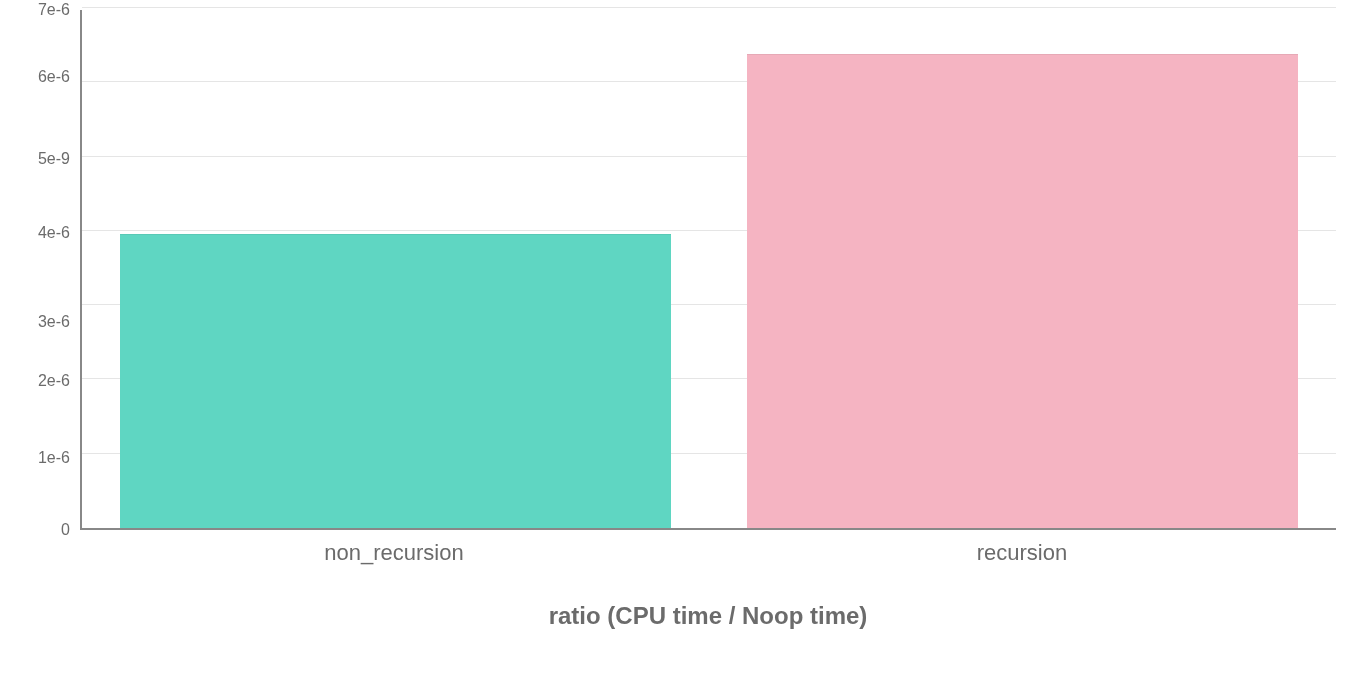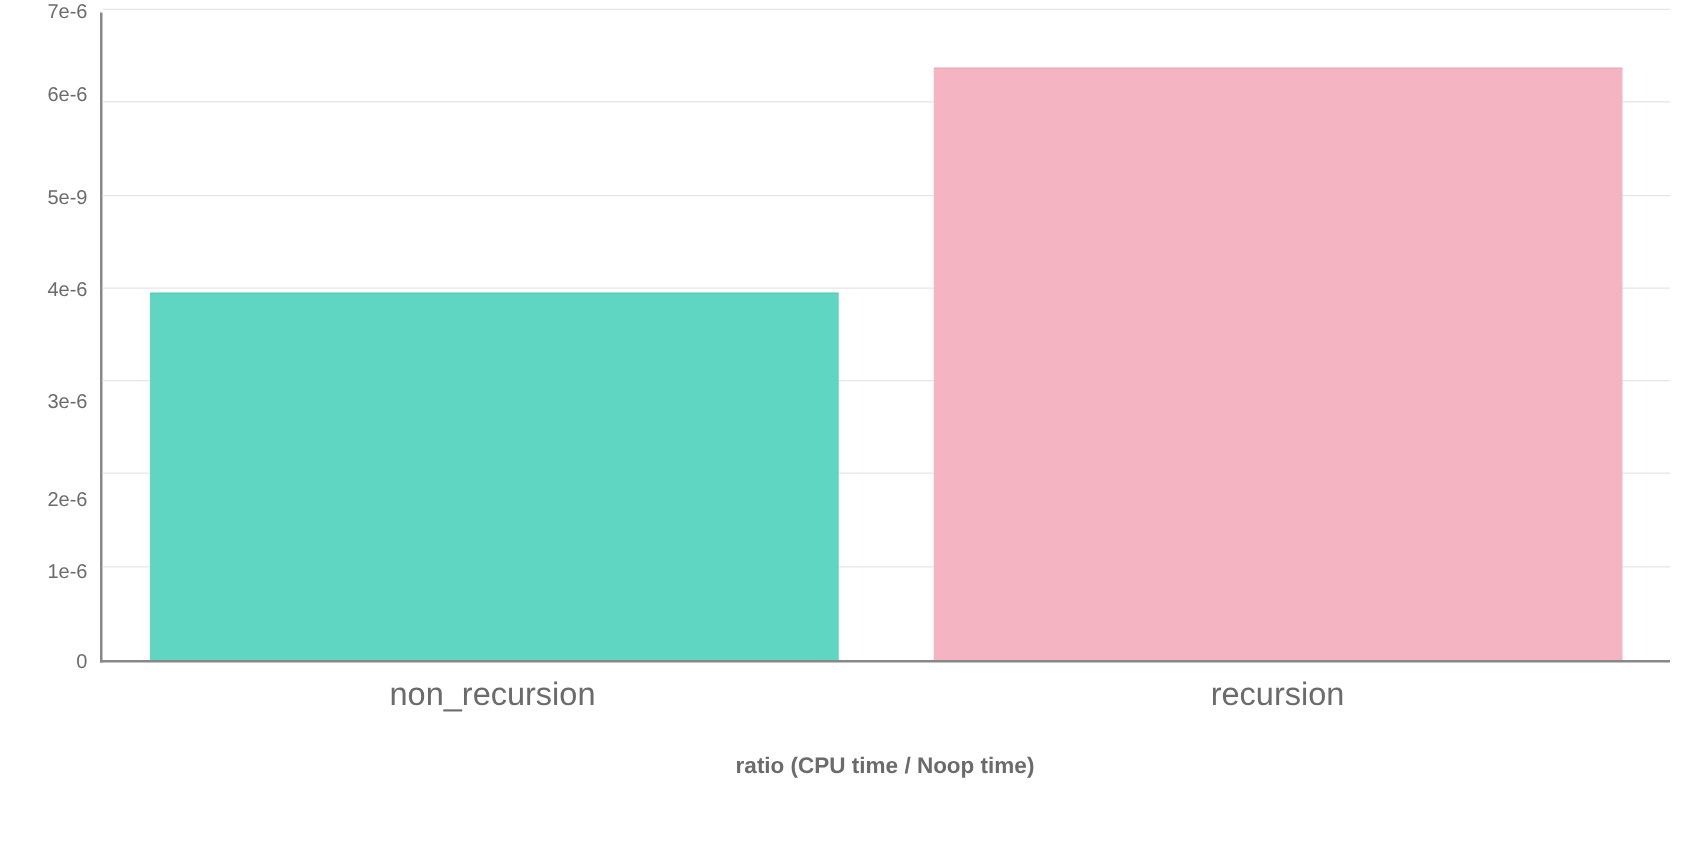--- a/index.html
+++ b/index.html
@@ -71,30 +71,30 @@
     position: absolute;
     left: 80px;
     top: 540px;
     width: 1256px;
     display: flex;
     justify-content: space-around;
   }
   .x-label {
     flex: 1;
     text-align: center;
-    font-size: 26px;
+    font-size: 22px;
     color: #6b6b6b;
   }
   .axis-title {
     position: absolute;
     left: 80px;
     width: 1256px;
     top: 600px;
     text-align: center;
-    font-size: 18px;
+    font-size: 24px;
     font-weight: 700;
     color: #6b6b6b;
     line-height: 1.35;
   }
 </style>
 </head>
 <body>
 
 <div class="chart-wrap">
   <div class="plot" id="plot">
@@ -116,19 +116,19 @@
     </div>
   <div class="x-labels" id="xlabels">
       <div class="x-label">non_recursion</div>
       <div class="x-label">recursion</div>
     </div>
   <div class="axis-title">
     <span>ratio (CPU time / Noop time)</span><br>
   </div>
 <div class="y-tick-label" style="top: 530px;">0</div>
     <div class="y-tick-label" style="top: 458px;">1e-6</div>
-    <div class="y-tick-label" style="top: 381.429px; margin-top: 20px;">2e-6</div>
+    <div class="y-tick-label" style="top: 381.429px;">2e-6</div>
     <div class="y-tick-label" style="top: 322px;">3e-6</div>
     <div class="y-tick-label" style="top: 232.857px;">4e-6</div>
     <div class="y-tick-label" style="top: 158.571px;">5e-9</div>
     <div class="y-tick-label" style="top: 77px;">6e-6</div>
     <div class="y-tick-label" style="top: 10px;">7e-6</div>
   </div>
 
 </body></html>

